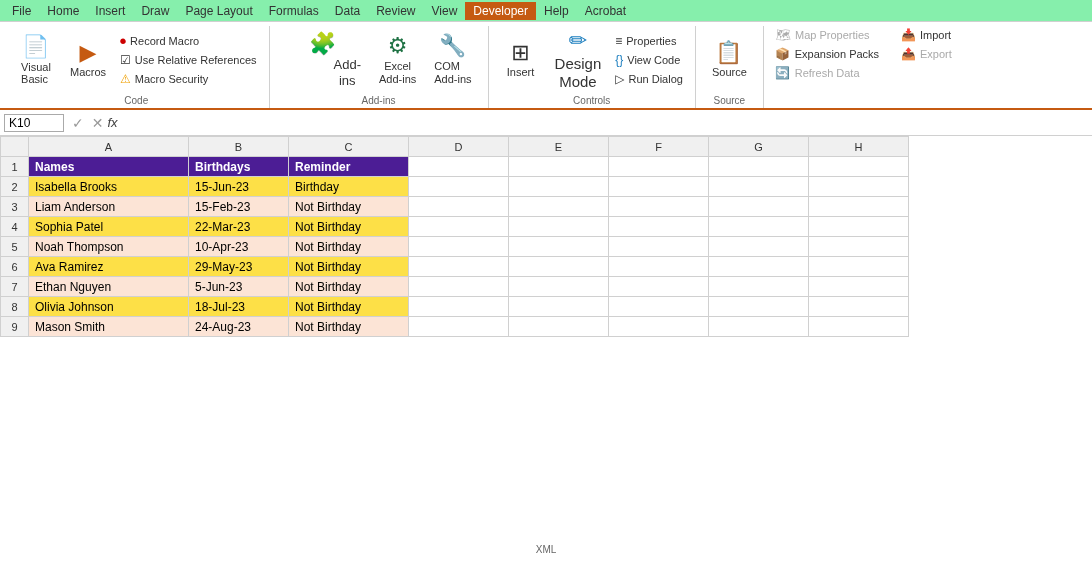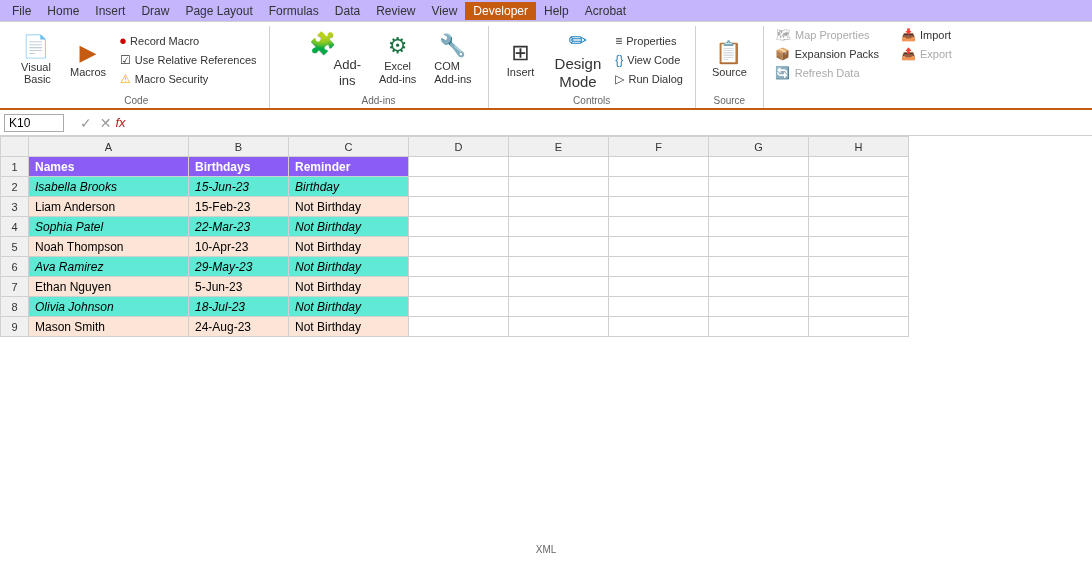--- a/index.html
+++ b/index.html
@@ -2,21 +2,21 @@
 <html><head>
   <meta charset="utf-8">
   <style>
     * { box-sizing: border-box; margin: 0; padding: 0; }
     body { font-family: 'Segoe UI', Arial, sans-serif; font-size: 12px; background: #fff; overflow: hidden; }
 
     
     .menu-bar {
       display: flex;
       align-items: center;
-      background: #c4b5fd;
+      background: #86efac;
       border-bottom: 1px solid #d0d0d0;
       padding: 2px 4px;
       height: 22px;
     }
     .menu-item {
       padding: 2px 8px;
       cursor: pointer;
       font-size: 12px;
       color: #333;
     }
@@ -98,30 +98,30 @@
       border-bottom: 1px solid #d0d0d0;
       height: 26px;
       padding: 0 4px;
       background: #fff;
     }
     .cell-ref-box {
       width: 60px;
       border: 1px solid #aaa;
       font-size: 12px;
       padding: 1px 4px;
-      margin-right: 12px;
+      margin-right: 4px;
     }
     .formula-sep {
       color: #999;
       margin: 0 4px;
       font-size: 14px;
     }
     .fx-label {
       font-size: 13px;
-      color: #b91c1c;
+      color: #404040;
       font-style: italic;
     }
     .formula-input {
       flex: 1;
       border: none;
       font-size: 12px;
       outline: none;
     }
 
     
@@ -152,27 +152,27 @@
     td {
       border: 1px solid #d0d0d0;
       padding: 2px 6px;
       font-size: 12px;
       height: 20px;
       overflow: hidden;
       white-space: nowrap;
     }
     
     .header-cell {
-      background: #8b5cf6;
+      background: #4c1d95;
       color: #fff;
       font-weight: bold;
       text-align: left;
     }
     
-    .row-light { background: #5eead4; font-style: italic; }
+    .row-light { background: #fde047; }
     .row-alt { background: #fce4d6; }
     
     .col-a { width: 160px; }
     .col-b { width: 100px; }
     .col-c { width: 120px; }
     .col-d, .col-e, .col-f, .col-g, .col-h { width: 100px; }
 
     
     .corner-cell {
       background: #f0f0f0;
@@ -200,21 +200,21 @@
 </div>
 
 <div class="ribbon">
   <div class="ribbon-content">
 
     <div class="ribbon-group">
       <div class="ribbon-buttons-row">
 
         <div class="ribbon-btn-large">
           <span style="font-size:22px;">📄</span>
-          <span style="font-size:11px; text-align:right; line-height:1.1;">Visual<br>Basic</span>
+          <span style="font-size:11px; text-align:left; line-height:1.1;">Visual<br>Basic</span>
         </div>
 
         <div class="ribbon-btn-large">
           <span style="font-size:22px; color:#c55a11;">▶</span>
           <span style="font-size:11px;">Macros</span>
         </div>
 
         <div class="ribbon-small-stack">
           <div class="ribbon-btn-small">
             <span style="color:#c00; font-size:12px;">⏺</span>

